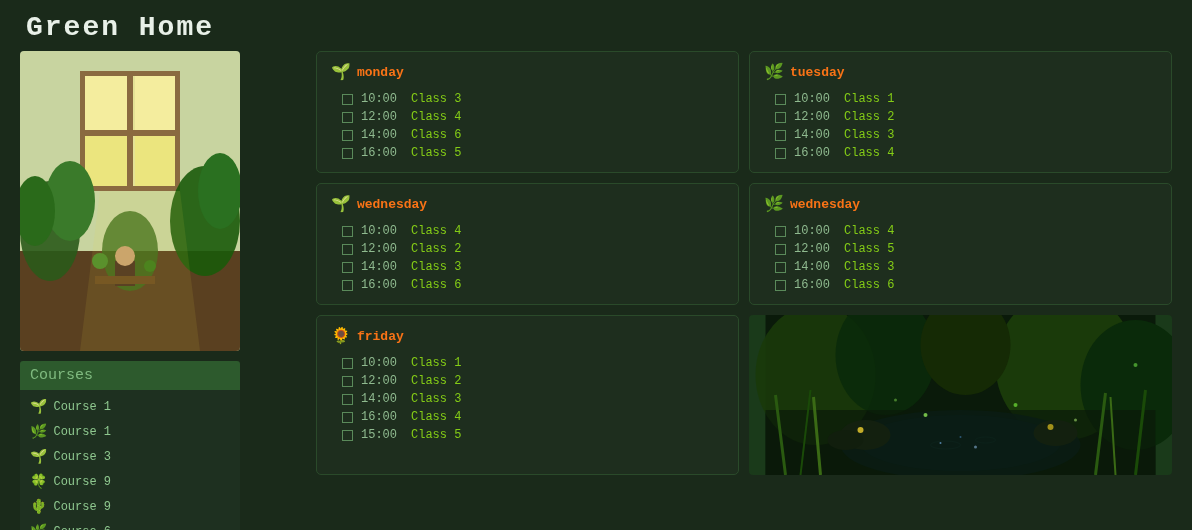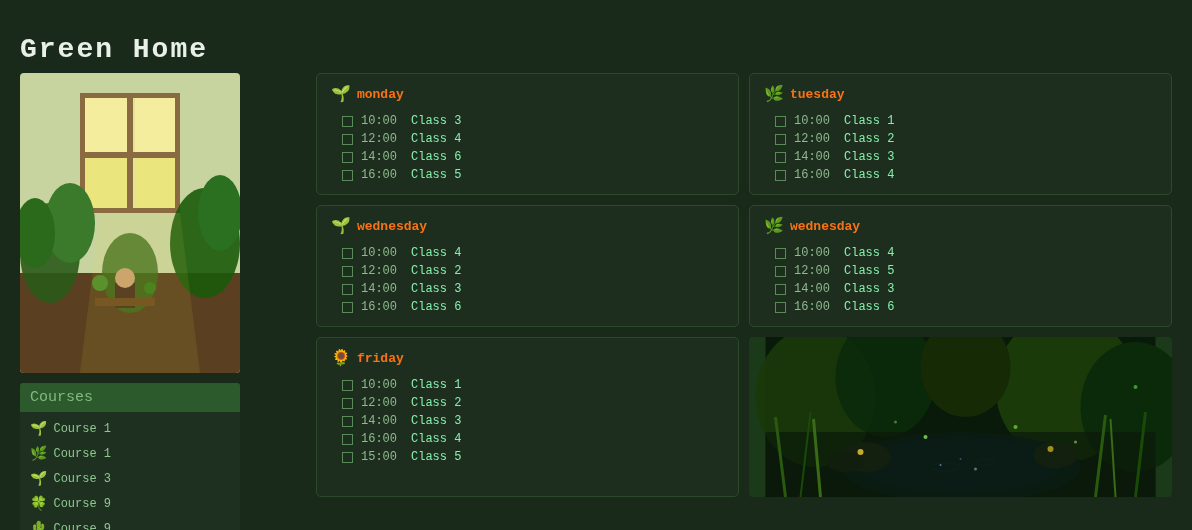--- a/index.html
+++ b/index.html
@@ -9,23 +9,22 @@
       font-family: 'Courier New', Courier, monospace;
       font-size: 13px;
       min-height: 530px;
       width: 1192px;
       overflow: hidden;
     }
     .page-title {
       font-size: 28px;
       font-weight: bold;
       color: #e8f0e8;
-      padding: 12px 20px 8px 20px;
+      padding: 12px 20px 8px 26px;
       letter-spacing: 2px;
-      margin-top: 22px;
     }
     .main-layout {
       display: flex;
       flex-direction: row;
       padding: 0 20px;
       gap: 16px;
     }
     
     .sidebar {
       width: 280px;
@@ -121,21 +120,21 @@
       border: 1px solid #5a8a5a;
       background: transparent;
       display: inline-block;
       flex-shrink: 0;
     }
     .time {
       color: #8fba8f;
       min-width: 42px;
     }
     .class-name {
-      color: #86efac;
+      color: #84cc16;
     }
     
     .bottom-right-image {
       width: 100%;
       height: 160px;
       background: #1a3a1a;
       border-radius: 4px;
       overflow: hidden;
     }
     .bottom-right-image svg {

